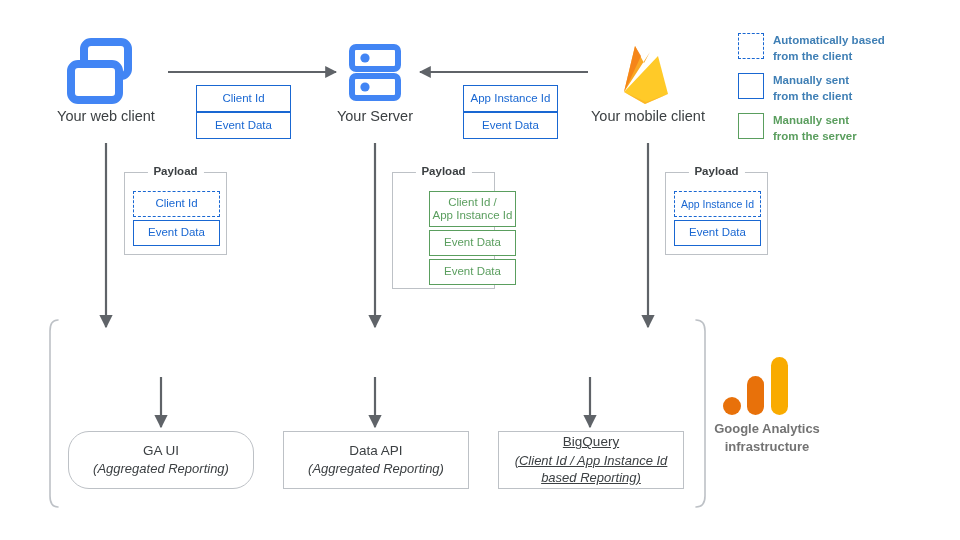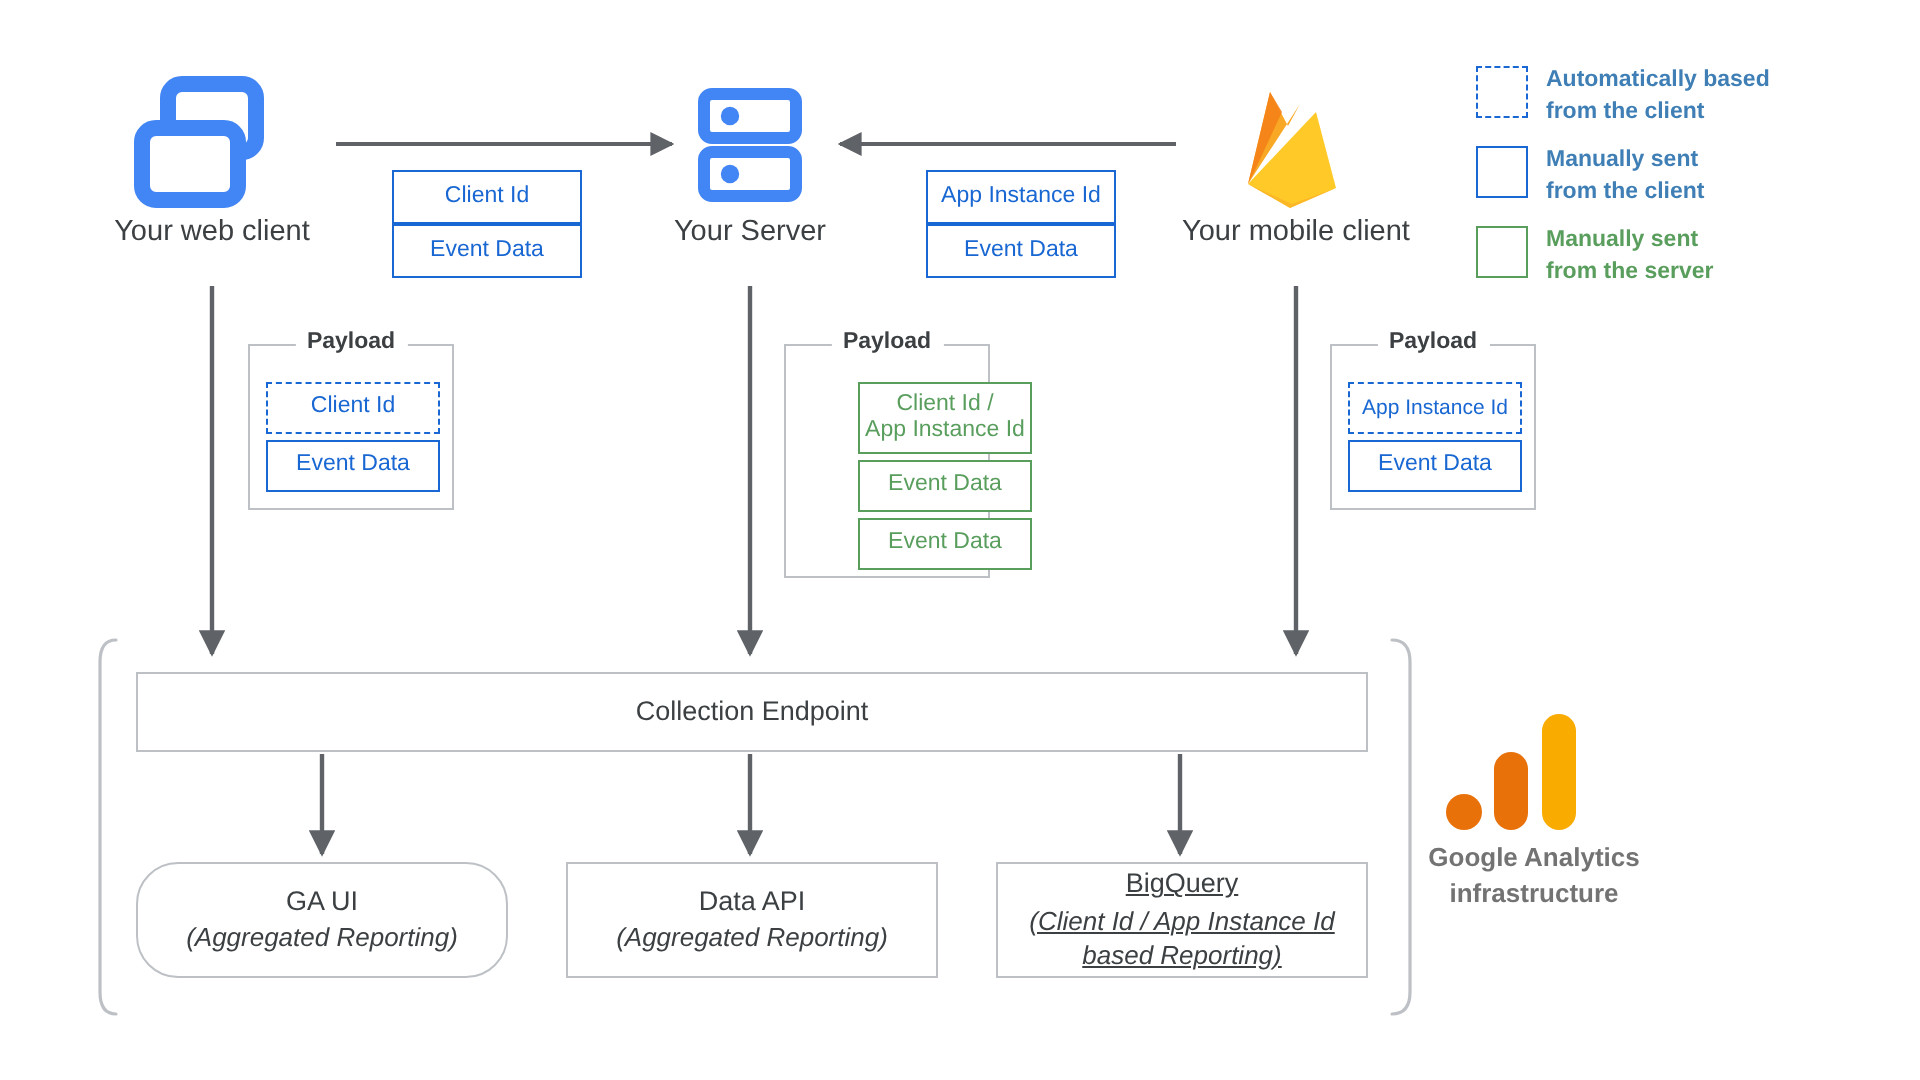--- a/index.html
+++ b/index.html
@@ -199,23 +199,20 @@
     <div class="pill green abs" style="left:8px; top:57px; width:87px; height:26px;">Event Data</div>
     <div class="pill green abs" style="left:8px; top:86px; width:87px; height:26px;">Event Data</div>
   </div>
 
   <div class="payload abs" style="left:665px; top:172px; width:103px; height:83px;">
     <div class="payload-title">Payload</div>
     <div class="pill dashed abs" style="left:8px; top:18px; width:87px; height:26px; font-size:10.5px;">App Instance Id</div>
     <div class="pill abs" style="left:8px; top:47px; width:87px; height:26px;">Event Data</div>
   </div>
 
-  <div class="proc-box abs" style="left:68px; top:336px; width:616px; height:40px;">
-    <span>Collection Endpoint</span>
-  </div>
 
   <div class="proc-box abs" style="left:68px; top:431px; width:186px; height:58px;border-radius:21px;">
     <span>GA UI</span>
     <span class="sub">(Aggregated Reporting)</span>
   </div>
 
   <div class="proc-box abs" style="left:283px; top:431px; width:186px; height:58px;">
     <span>Data API</span>
     <span class="sub">(Aggregated Reporting)</span>
   </div>

